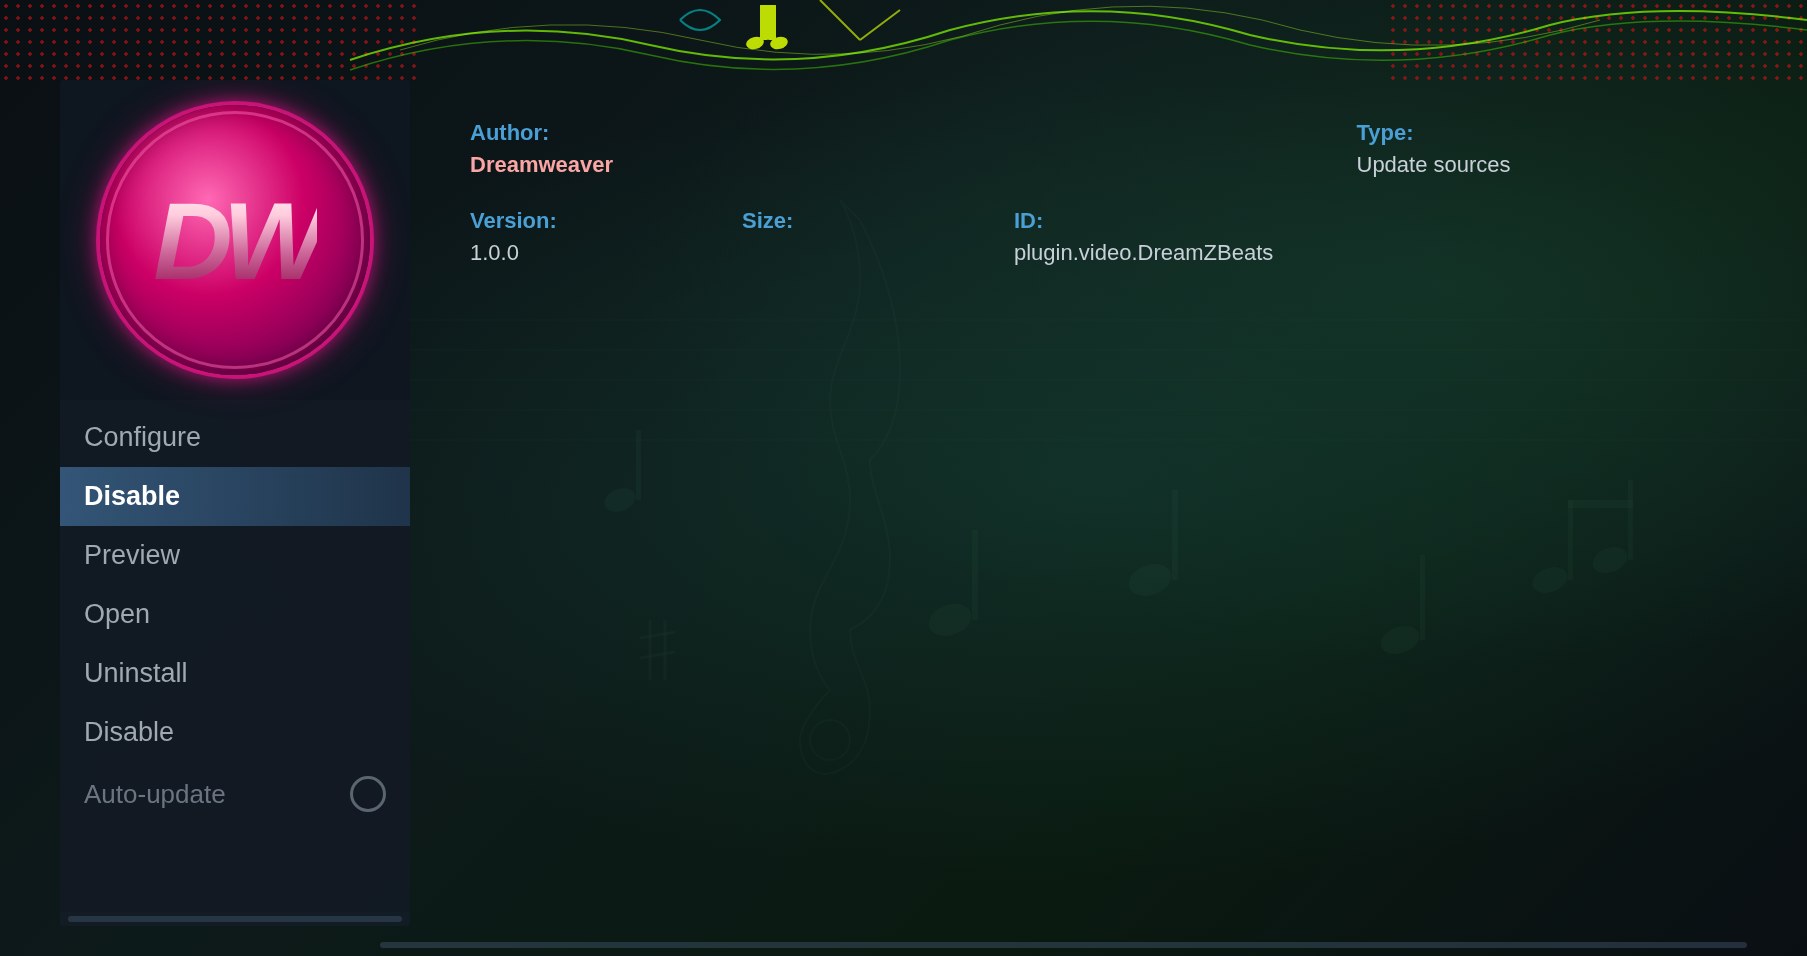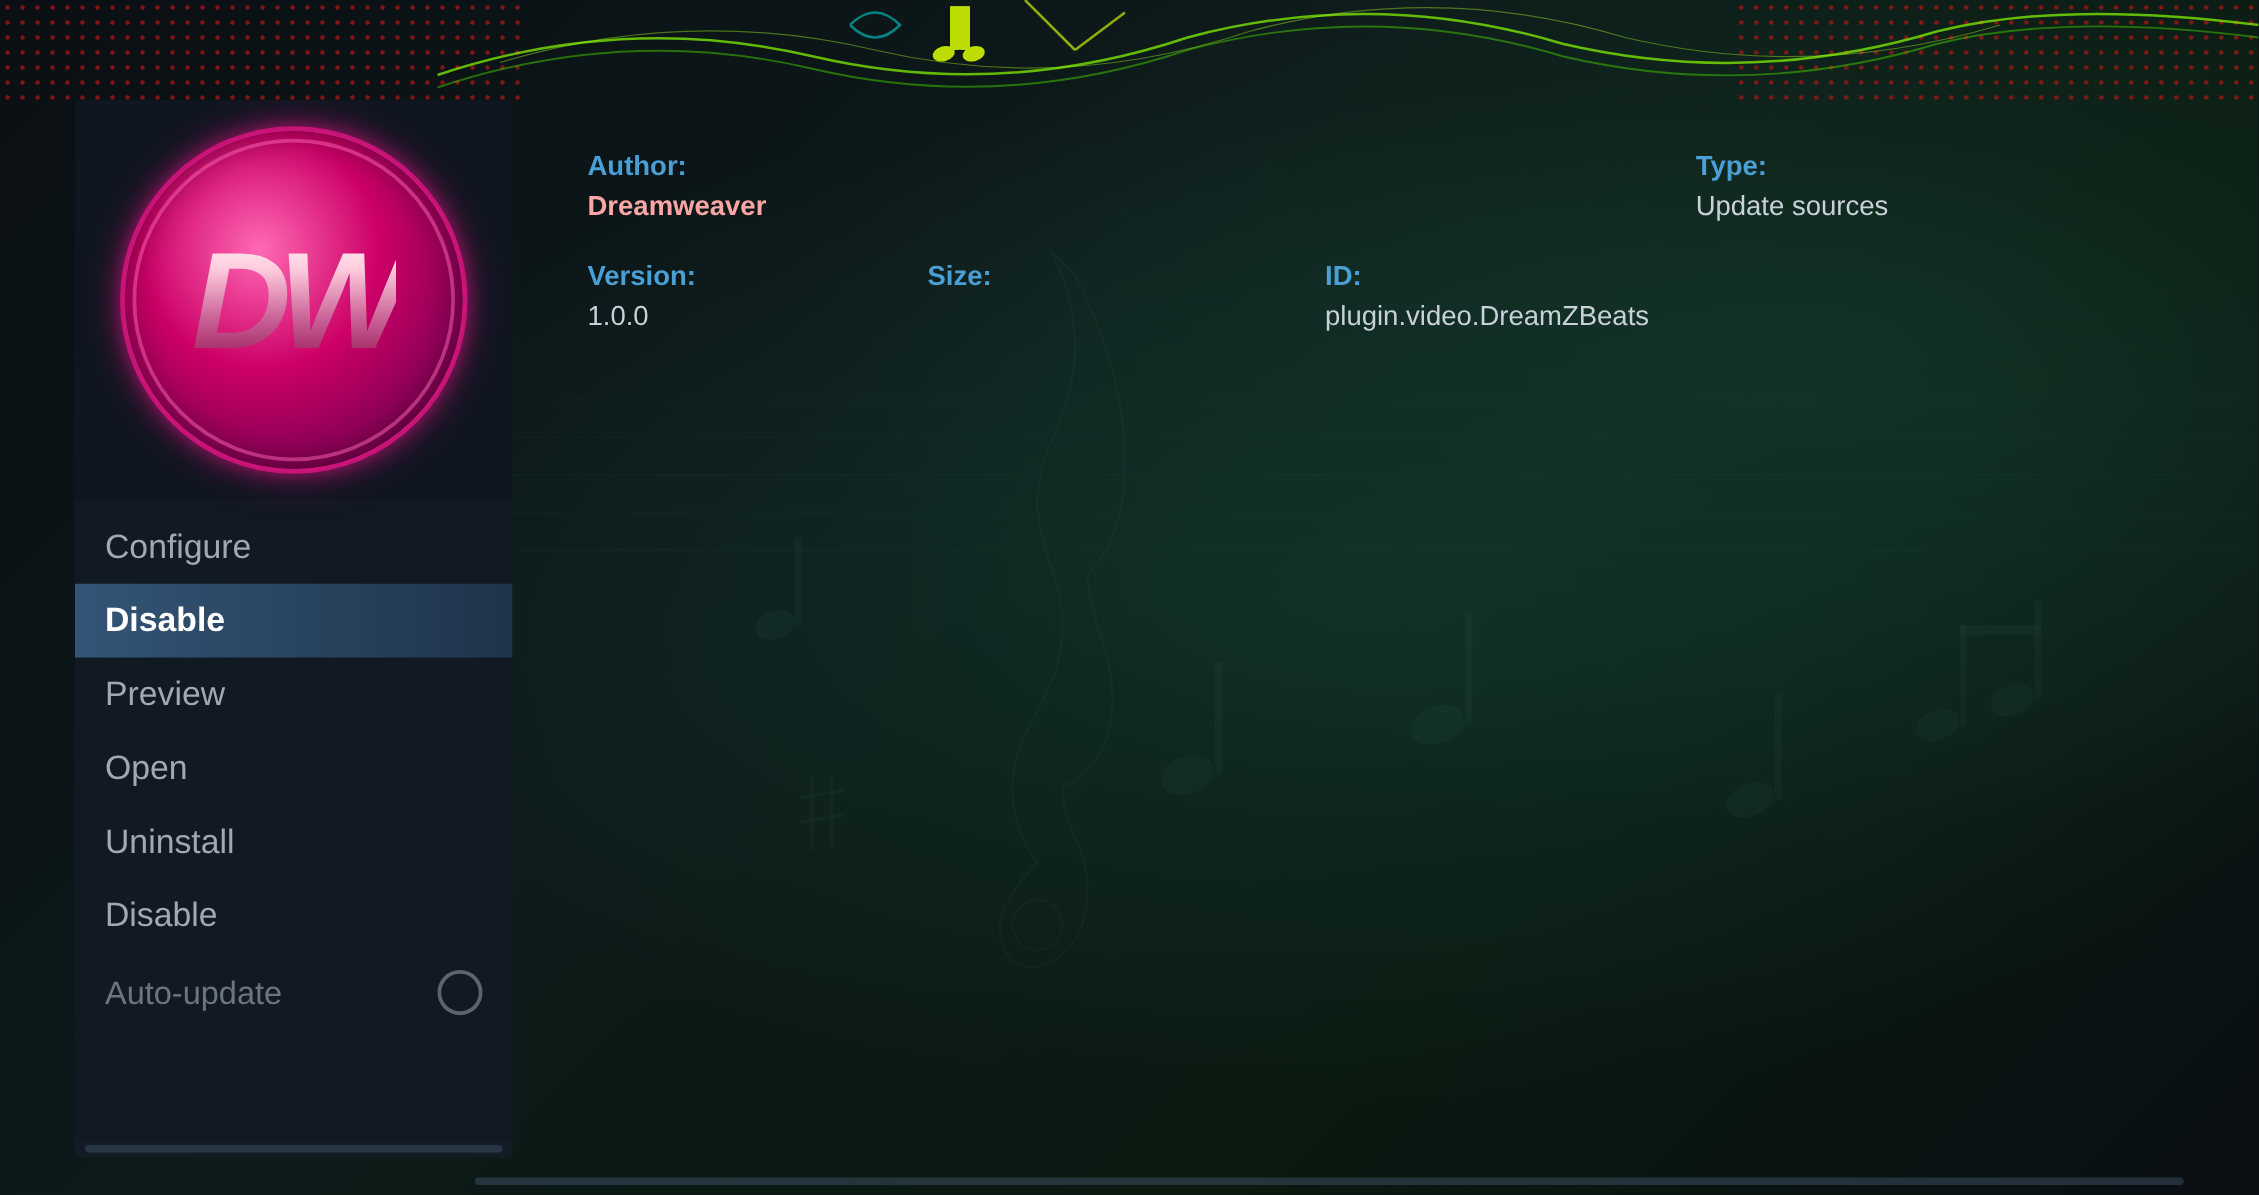--- a/index.html
+++ b/index.html
@@ -364,21 +364,21 @@
       <div class="info-block" style="grid-row: 2; grid-column: 1;">
         <span class="info-label">Version:</span>
         <span class="info-value">1.0.0</span>
       </div>
 
       <div class="info-block" style="grid-row: 2; grid-column: 2;">
         <span class="info-label">Size:</span>
         <span class="info-value"></span>
       </div>
 
-      <div class="info-block" style="grid-row: 2; grid-column: 3; grid-column-end: 5; margin-left: 46px;">
+      <div class="info-block" style="grid-row: 2; grid-column: 3; grid-column-end: 5;">
         <span class="info-label">ID:</span>
         <span class="info-value">plugin.video.DreamZBeats</span>
       </div>
 
     </div>
 
   </div>
 
 </div>
 

